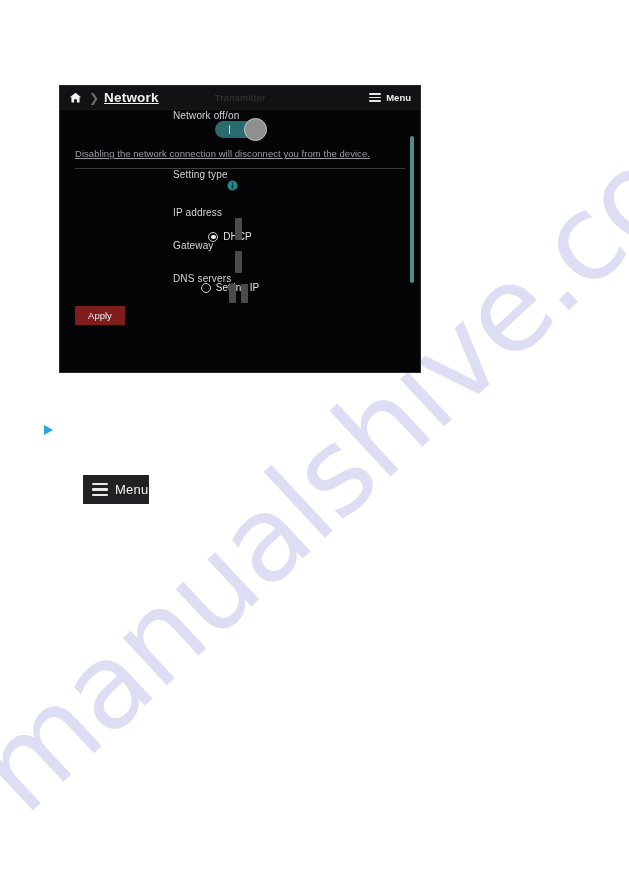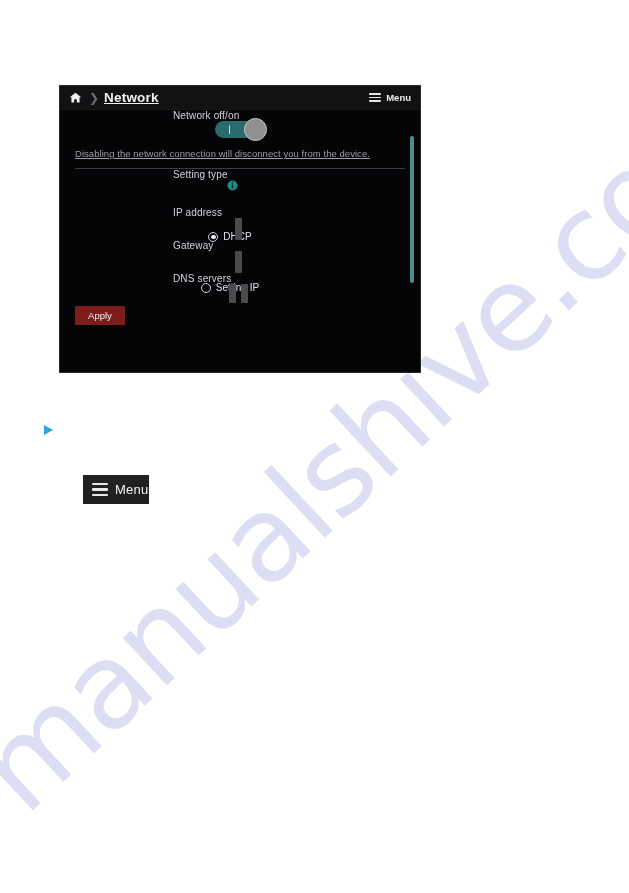--- a/index.html
+++ b/index.html
@@ -338,20 +338,21 @@
   <div id="panel-header">
 
     <svg id="home-icon" viewBox="0 0 24 24">
       <path d="M12 3 L1.5 11.5 H4.5 V21 H9.5 V15 H14.5 V21 H19.5 V11.5 H22.5 Z" fill="#f0f0f2"></path>
     </svg>
 
     <span id="breadcrumb-chevron">❯</span>
 
     <span id="page-title">Network</span>
 
+    <span id="device-subtitle">Transmitter</span>
 
     <div id="menu-button">
       <span class="hamburger">
         <i></i>
           <i></i>
           <i></i>
       </span>
       <span id="menu-button-label">Menu</span>
     </div>
   </div>

